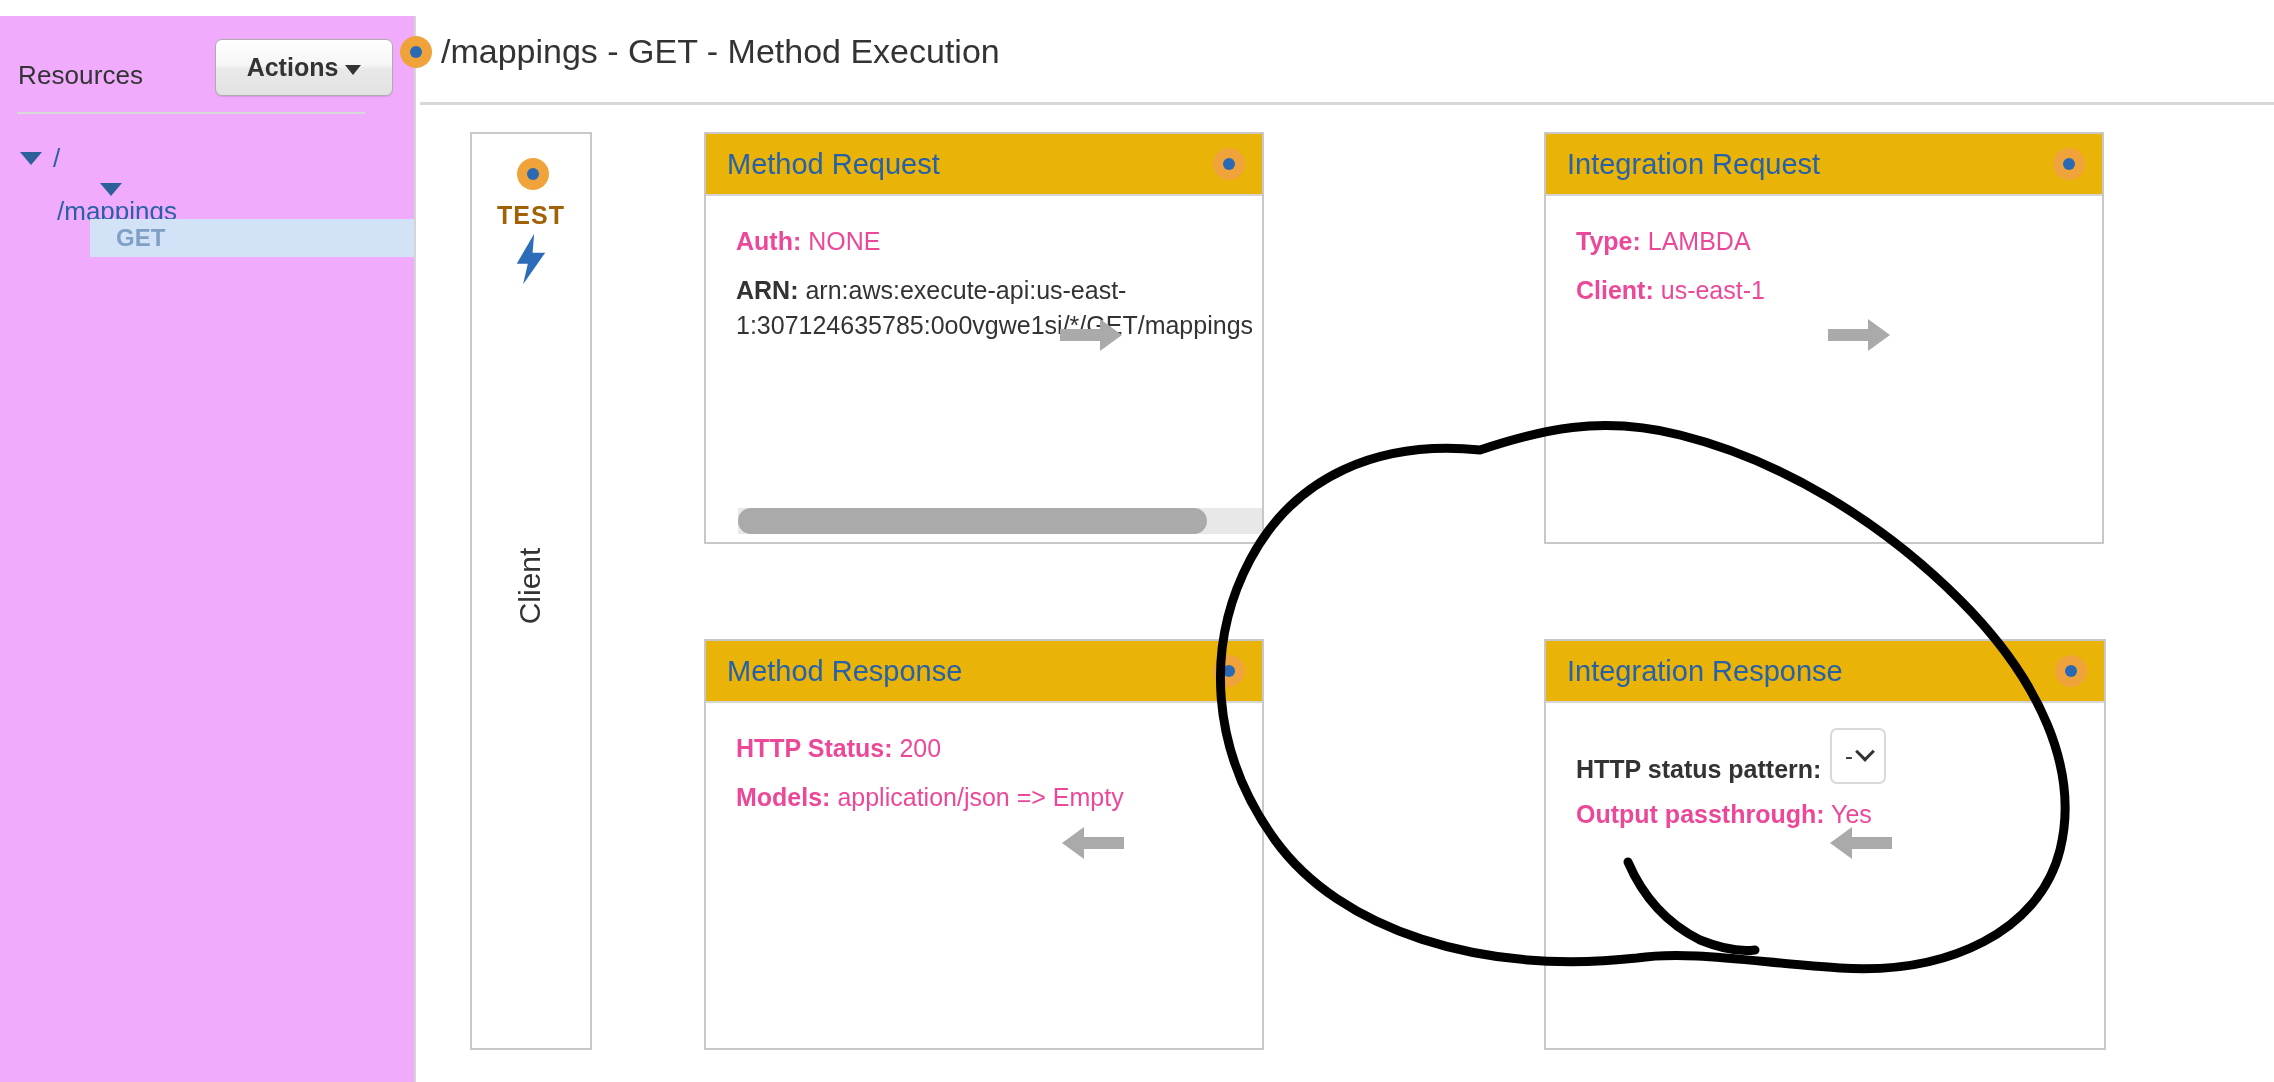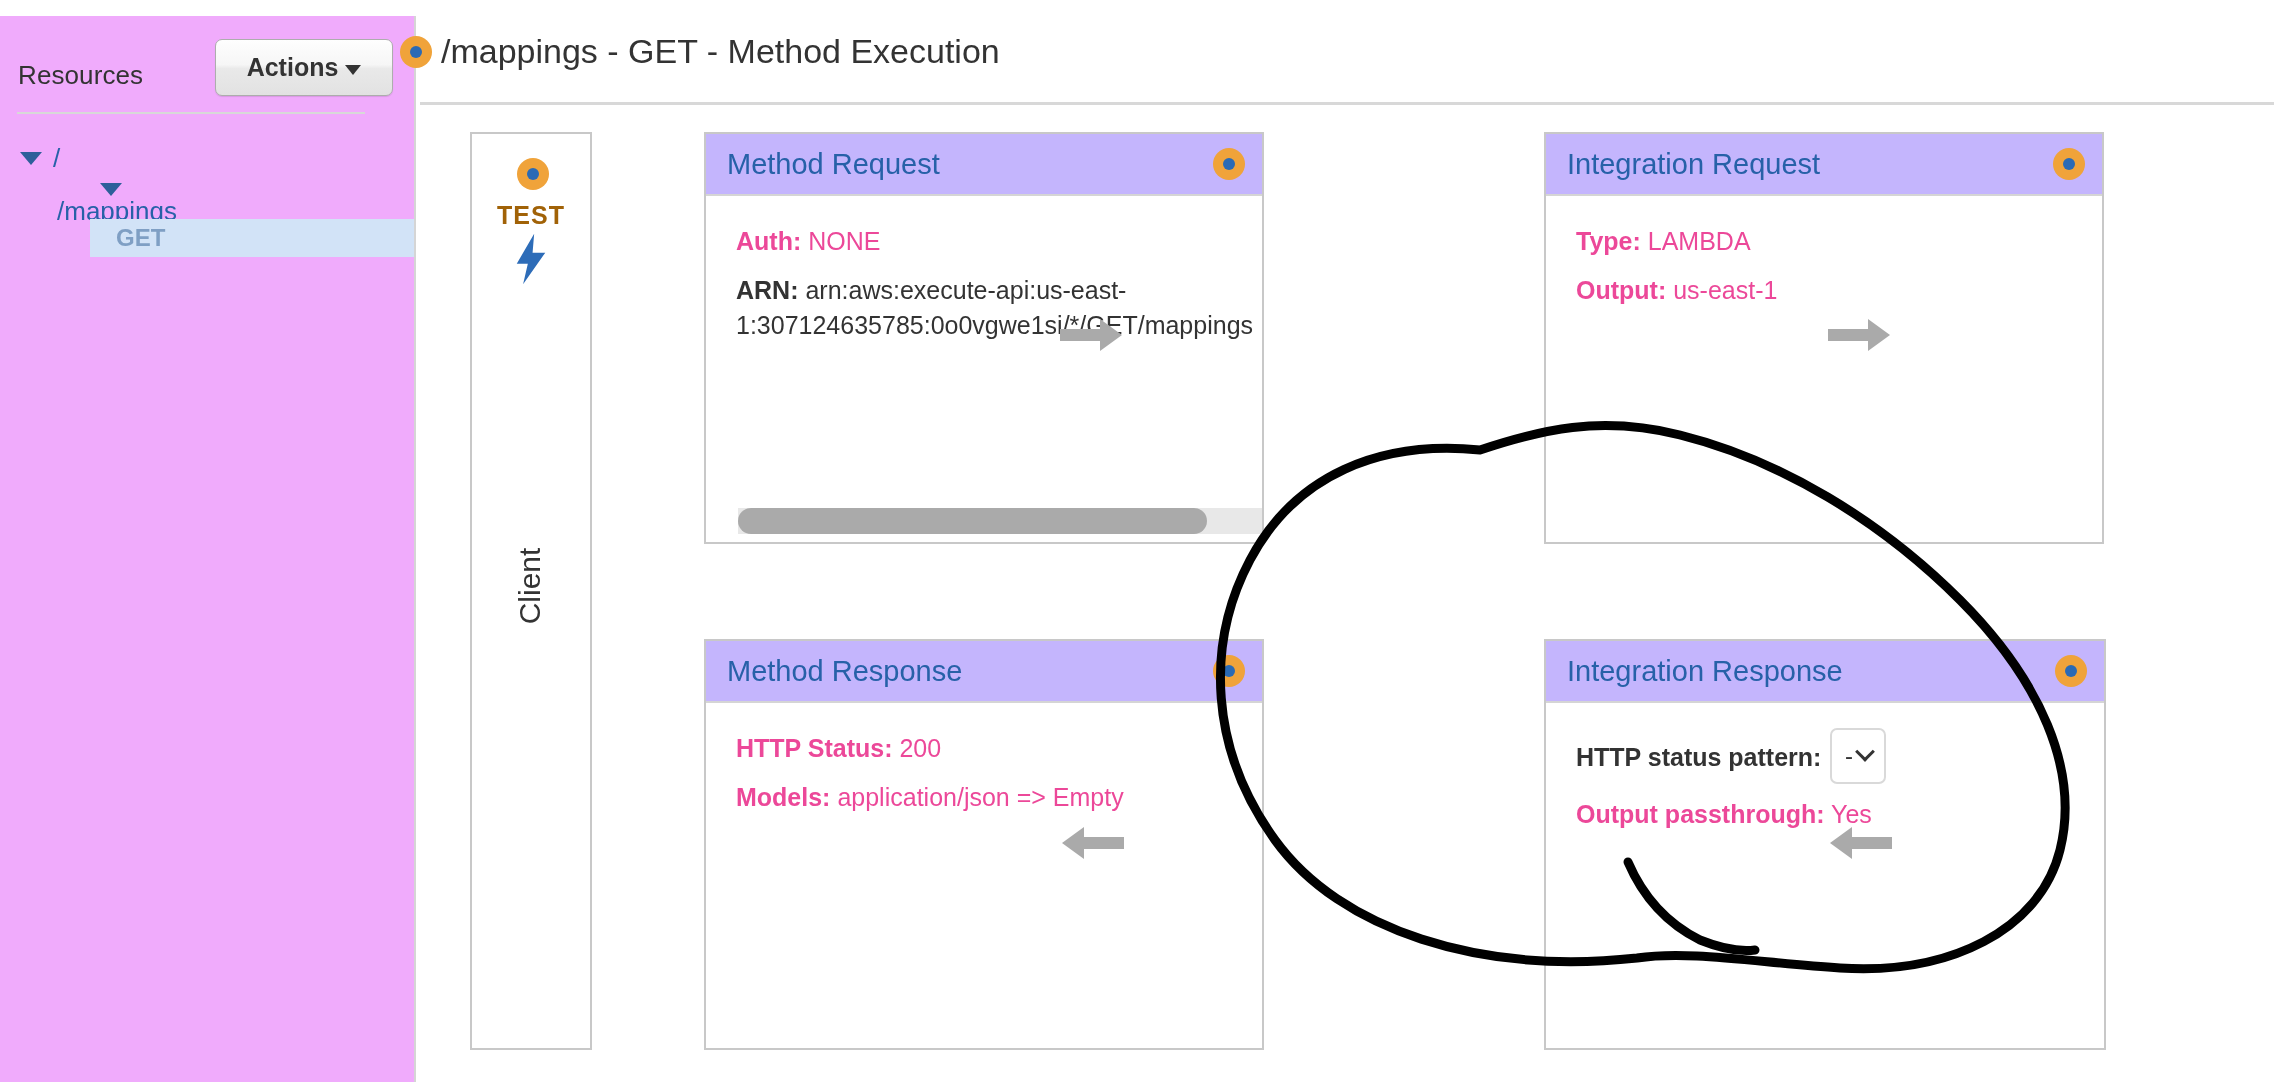--- a/index.html
+++ b/index.html
@@ -217,21 +217,21 @@
 
   
   .flow-box {
     position: absolute;
     border: 2px solid #c8c8c8;
     box-sizing: border-box;
     background: #ffffff;
   }
   .flow-box-header {
     height: 62px;
-    background: #c4b5fd;
+    background: #eab308;
     border-bottom: 2px solid #d5d5d5;
     display: flex;
     align-items: center;
     justify-content: space-between;
     padding: 0 17px 0 21px;
     box-sizing: border-box;
   }
   .flow-box-title {
     font-size: 29px;
     color: #2761a8;
@@ -279,21 +279,21 @@
     width: 469px;
     height: 26px;
     background: #aaaaaa;
     border-radius: 13px;
     cursor: pointer;
   }
 
   
   .inline-row {
     display: flex;
-    align-items: center;
+    align-items: flex-end;
     margin-bottom: 13px;
   }
   #status-pattern-select {
     margin-left: 9px;
     width: 56px;
     height: 56px;
     border: 2px solid #d9d9d9;
     border-radius: 7px;
     background: #ffffff;
     display: flex;
@@ -408,21 +408,21 @@
     <div class="flow-box-header">
       <span class="flow-box-title">Integration Request</span>
       <span class="node-dot"></span>
     </div>
     <div class="flow-box-body">
       <div class="kv-line">
         <span class="kv-key">Type:</span>
         <span>LAMBDA</span>
       </div>
       <div class="kv-line">
-        <span class="kv-key">Output:</span>
+        <span class="kv-key">Client:</span>
         <span>us-east-1</span>
       </div>
     </div>
   </div>
 
   <div class="flow-box" id="box-method-response">
     <div class="flow-box-header">
       <span class="flow-box-title">Method Response</span>
       <span class="node-dot"></span>
     </div>

